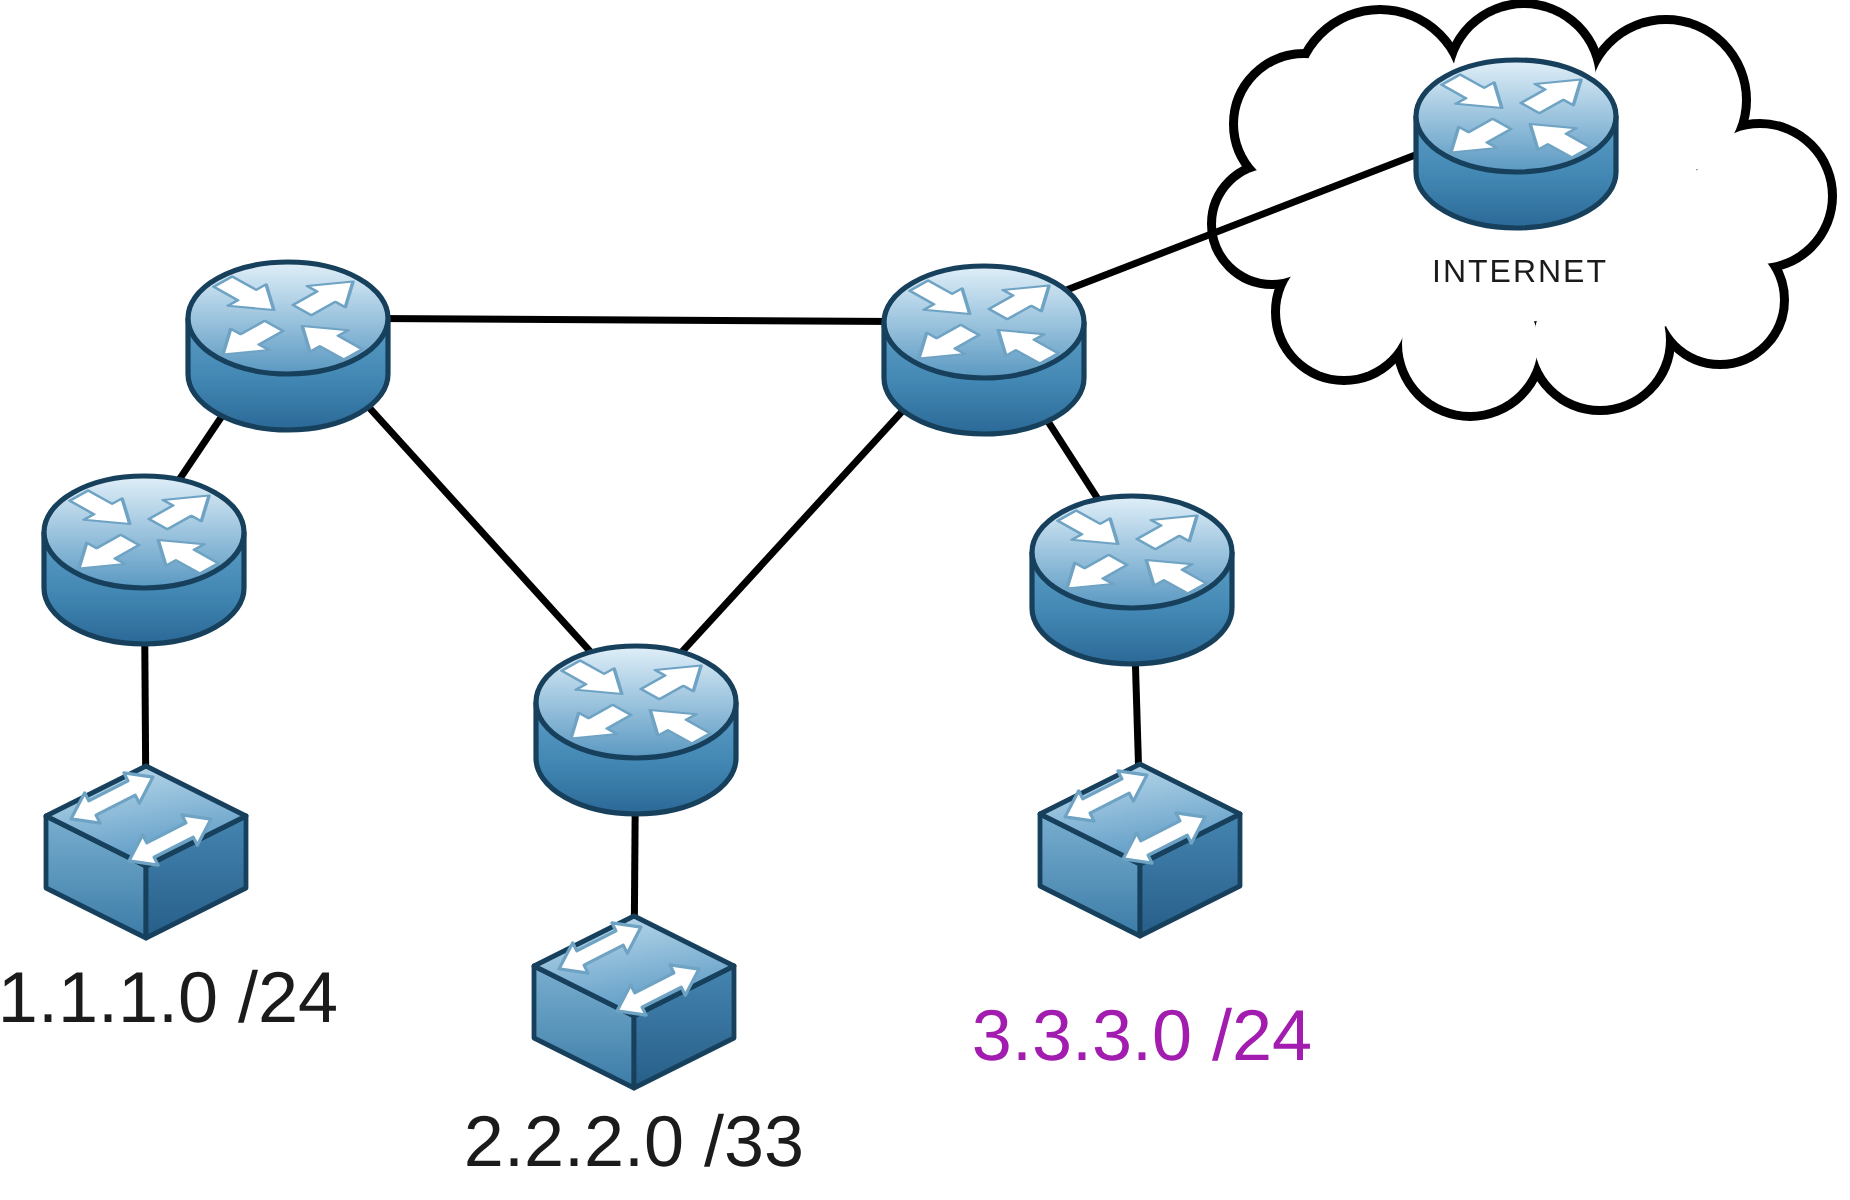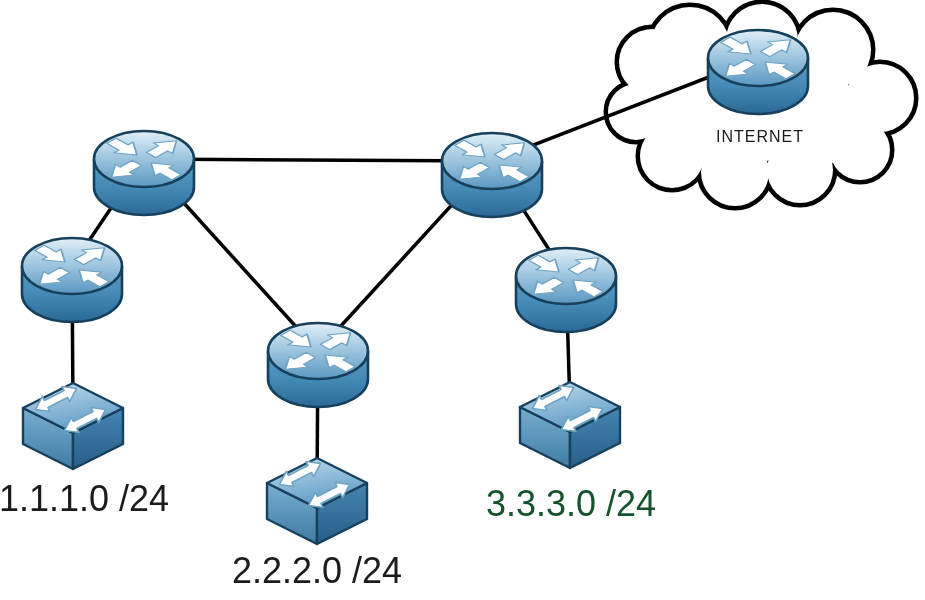--- a/index.html
+++ b/index.html
@@ -110,15 +110,15 @@
         <use href="#sym-router" xlink:href="#sym-router" transform="translate(266,321)"></use>
         <use href="#sym-router" xlink:href="#sym-router" transform="translate(514,246)"></use>
         <use href="#sym-switch" xlink:href="#sym-switch" transform="translate(21,381)"></use>
         <use href="#sym-switch" xlink:href="#sym-switch" transform="translate(265,456)"></use>
         <use href="#sym-switch" xlink:href="#sym-switch" transform="translate(518,380)"></use>
       </g>
   </svg>
 
   <div class="lbl lbl-internet" style="color: rgb(27, 27, 27);">INTERNET</div>
   <div class="lbl lbl-subnet-left" style="color: rgb(27, 27, 27);">1.1.1.0 /24</div>
-  <div class="lbl lbl-subnet-middle" style="color: rgb(27, 27, 27);">2.2.2.0 /24</div>
-  <div class="lbl lbl-subnet-right" style="color: #14532d;">3.3.3.0 /24</div>
+  <div class="lbl lbl-subnet-middle" style="color: rgb(27, 27, 27);">2.2.2.0 /33</div>
+  <div class="lbl lbl-subnet-right" style="color: #a21caf; margin-top: 14px;">3.3.3.0 /24</div>
 </div>
 
 </body></html>

